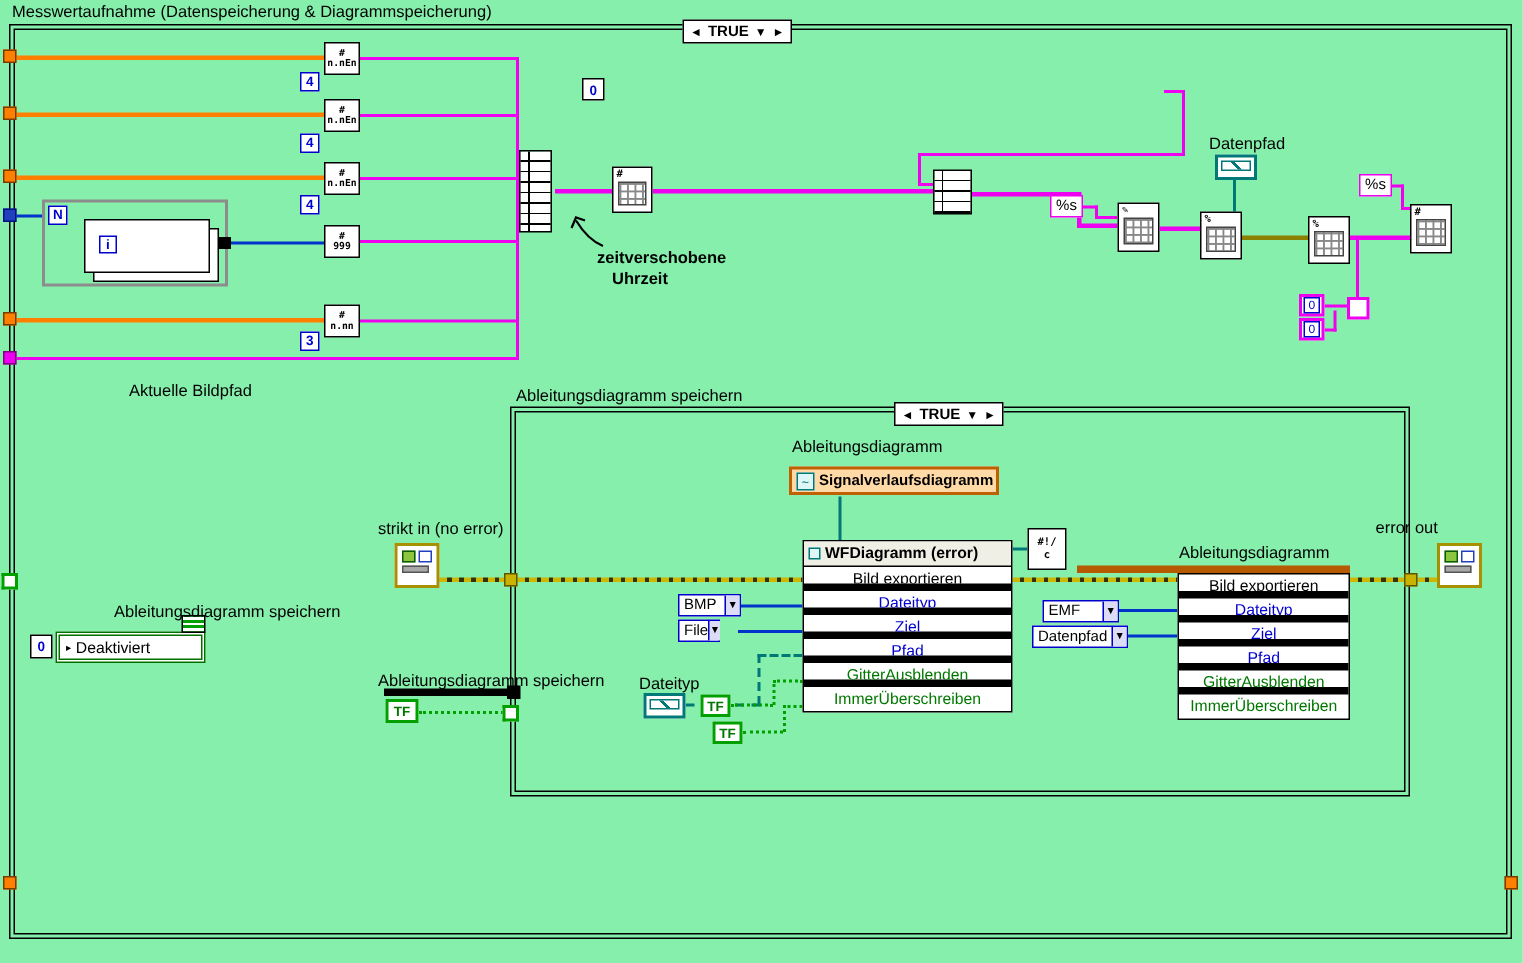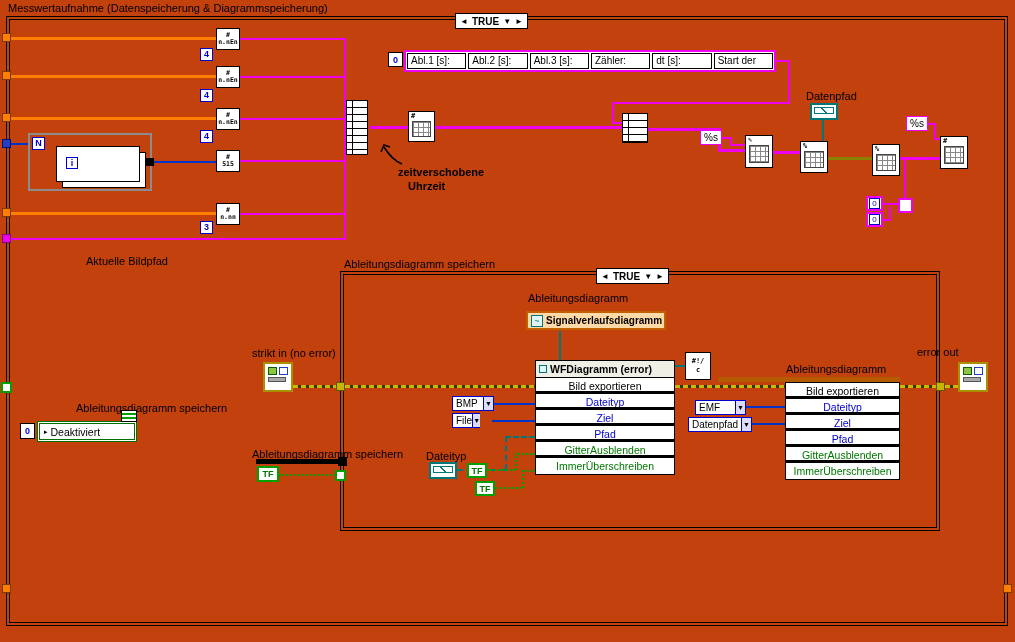--- a/index.html
+++ b/index.html
@@ -1,17 +1,17 @@
 <!DOCTYPE html>
 <html><head>
 <meta charset="utf-8">
 <style>
   *{box-sizing:border-box}
   body{margin:0;background:#fff}
-  .stage{position:relative;width:1015px;height:642px;background:#c2410c;overflow:hidden;
+  .stage{position:relative;width:1015px;height:642px;background:#86efac;overflow:hidden;
          font-family:"Liberation Sans",sans-serif;color:#000}
   .abs{position:absolute}
   .lbl{position:absolute;font-size:11px;white-space:nowrap}
   .lbl.b{font-weight:bold}
   .case{position:absolute;border:4px double #000;background:transparent}
   .sel{position:absolute;height:16px;background:#fff;border:1px solid #000;display:flex;align-items:center;
        gap:4px;padding:0 4px;font-size:10px;font-weight:bold;z-index:8}
   .sel .ar{font-size:8px;font-weight:normal}
   .wire{position:absolute}
   .o{background:#FF8000}
@@ -52,21 +52,21 @@
         padding:1px;gap:2px;z-index:3}
   .arr-cell{border:1px solid #000;background:#fff;font-size:10px;line-height:14px;padding:0 3px;
         white-space:nowrap;overflow:hidden;flex:1}
   .ring{position:absolute;height:15px;border:1px solid #0000CC;background:#fff;display:flex;align-items:center;
         font-size:10px;padding-left:3px;z-index:3}
   .ring .dd{margin-left:auto;align-self:stretch;width:10px;border-left:1px solid #0000CC;background:#DCDCF6;
         font-size:7px;display:flex;align-items:center;justify-content:center}
   .inv{position:absolute;border:1px solid #000;background:#fff;font-size:10.5px;text-align:center;z-index:4}
   .inv .hdr{height:17px;border-bottom:1px solid #000;background:#EFEFE6;display:flex;align-items:center;gap:3px;
         padding:0 3px;font-weight:bold;text-align:left;white-space:nowrap;overflow:hidden}
-  .inv .row{height:16px;line-height:16px;border-bottom:3px solid #000000;white-space:nowrap;overflow:hidden}
+  .inv .row{height:16px;line-height:16px;border-bottom:5px solid #000000;white-space:nowrap;overflow:hidden}
   .inv .row.last{border-bottom:none}
   .inv .in{color:#0000D0}
   .inv .bo{color:#007800}
   .refglyph{width:8px;height:8px;background:#DFF6F6;border:1px solid #007878;display:inline-block;flex:none}
   .errclu{position:absolute;width:30px;height:30px;border:2px solid #A89000;background:#fff;padding:3px;z-index:4}
   .errclu .r{display:flex;gap:2px;margin-bottom:2px}
   .errclu .g1{width:9px;height:8px;background:#8CC63F;border:1px solid #0A5C0A}
   .errclu .b1{width:9px;height:8px;background:#fff;border:1px solid #2040C0}
   .errclu .bar{width:18px;height:5px;background:#A8A8A8;border:1px solid #555}
   .pathc{position:absolute;width:28px;height:17px;border:2px solid #007878;background:#fff;z-index:3}
@@ -204,21 +204,21 @@
   <div class="fmt" style="left:216px;top:66px">
     <span>#</span>
     <span>n.nEn</span>
   </div>
   <div class="fmt" style="left:216px;top:108px">
     <span>#</span>
     <span>n.nEn</span>
   </div>
   <div class="fmt" style="left:216px;top:150px">
     <span>#</span>
-    <span>515</span>
+    <span>999</span>
   </div>
   <div class="fmt" style="left:216px;top:203px">
     <span>#</span>
     <span>n.nn</span>
   </div>
   <div class="numc" style="left:200px;top:48px">4</div>
   <div class="numc" style="left:200px;top:89px">4</div>
   <div class="numc" style="left:200px;top:130px">4</div>
   <div class="numc" style="left:200px;top:221px">3</div>
 
@@ -239,28 +239,20 @@
   </div>
 
   <svg class="abs" style="left:378px;top:140px;z-index:5" width="28" height="28">
     <path d="M24,24 Q14,20 6,7" stroke="#000" stroke-width="1.5" fill="none"></path>
     <path d="M3,12 L6,5 L12,7" stroke="#000" stroke-width="1.5" fill="none"></path>
   </svg>
   <div class="lbl b" style="left:398px;top:166px">zeitverschobene</div>
   <div class="lbl b" style="left:408px;top:180px">Uhrzeit</div>
 
   <div class="idxc" style="left:388px;top:52px">0</div>
-  <div class="arr-shell" style="left:404px;top:50px;width:372px;height:22px">
-    <span class="arr-cell">Abl.1 [s]:</span>
-    <span class="arr-cell">Abl.2 [s]:</span>
-    <span class="arr-cell">Abl.3 [s]:</span>
-    <span class="arr-cell">Zähler:</span>
-    <span class="arr-cell">dt [s]:</span>
-    <span class="arr-cell">Start der</span>
-  </div>
 
   <div class="rows-icon" style="left:622px;top:113px;width:26px;height:30px"></div>
 
   <div class="strc" style="left:700px;top:130px">%s</div>
   <div class="strc" style="left:906px;top:116px">%s</div>
 
   <div class="grid-icon" style="left:745px;top:135px;width:28px;height:33px">
     <span class="tag">✎</span>
     <div class="g"></div>
   </div>

